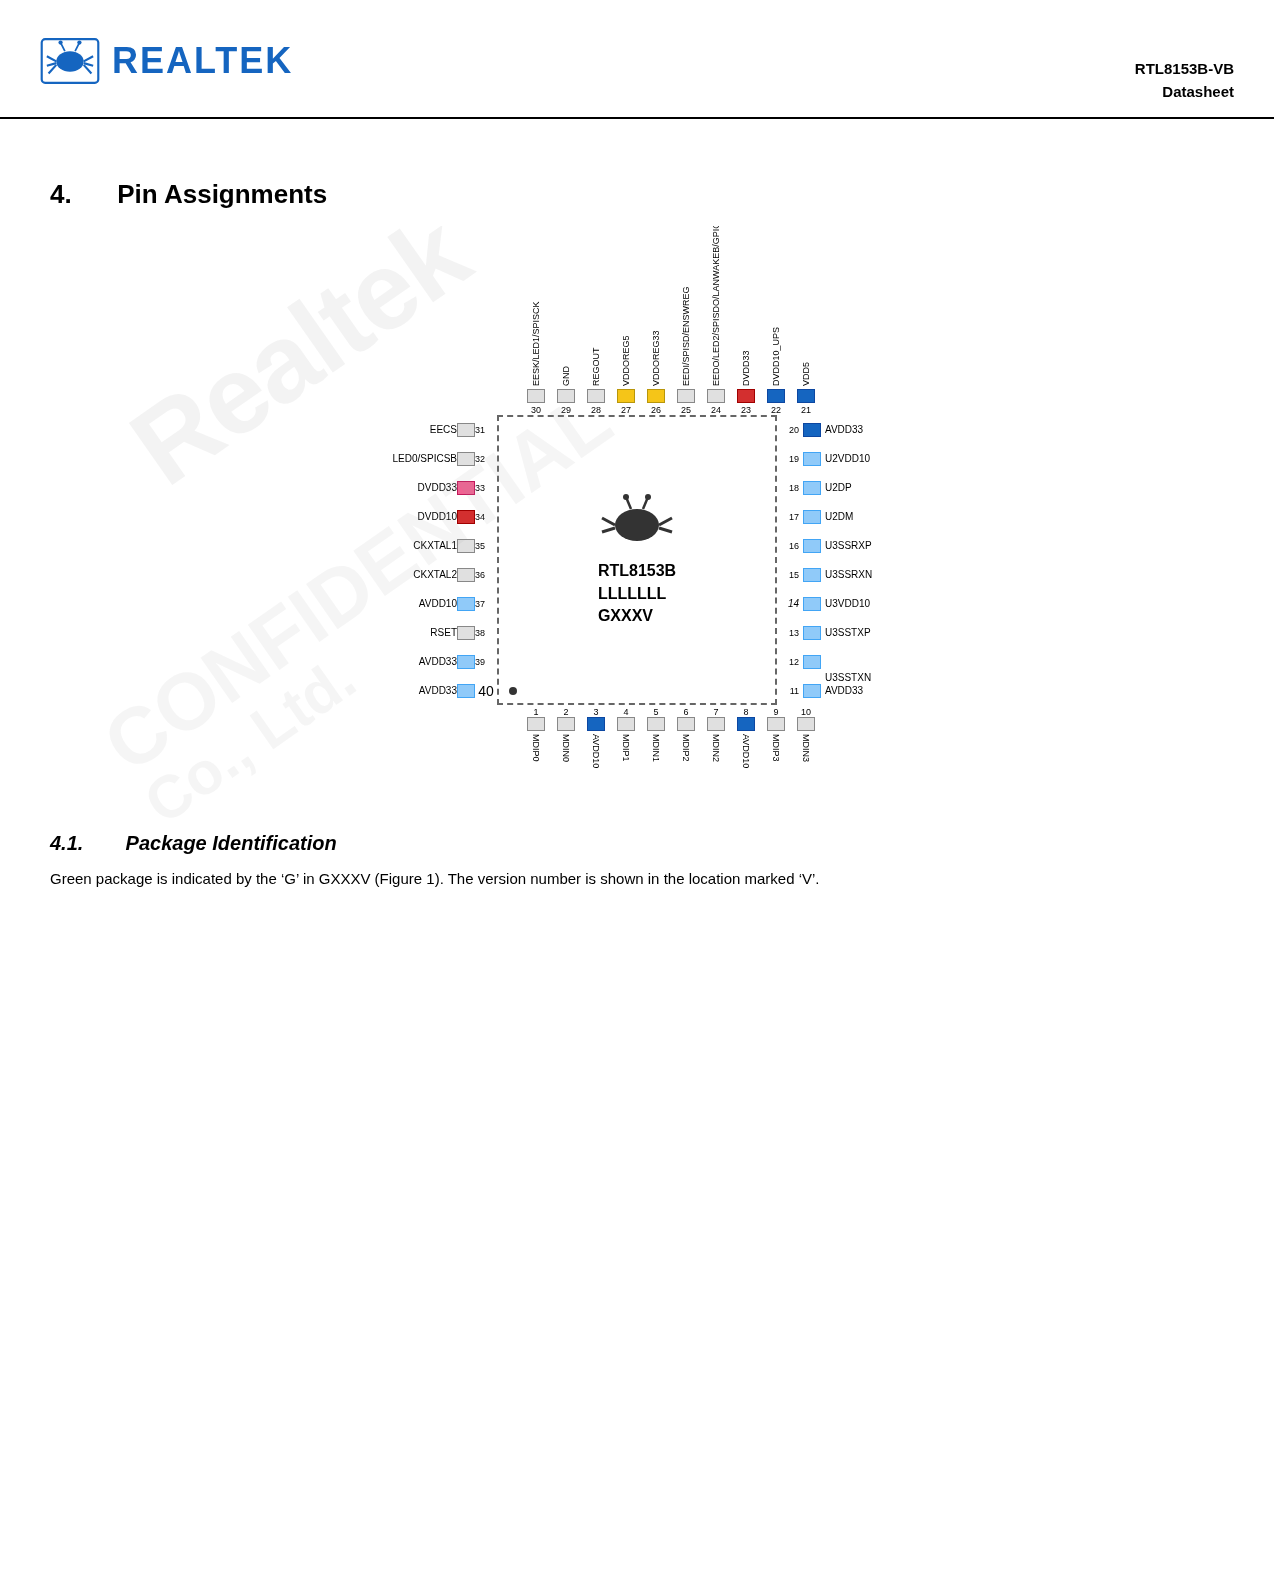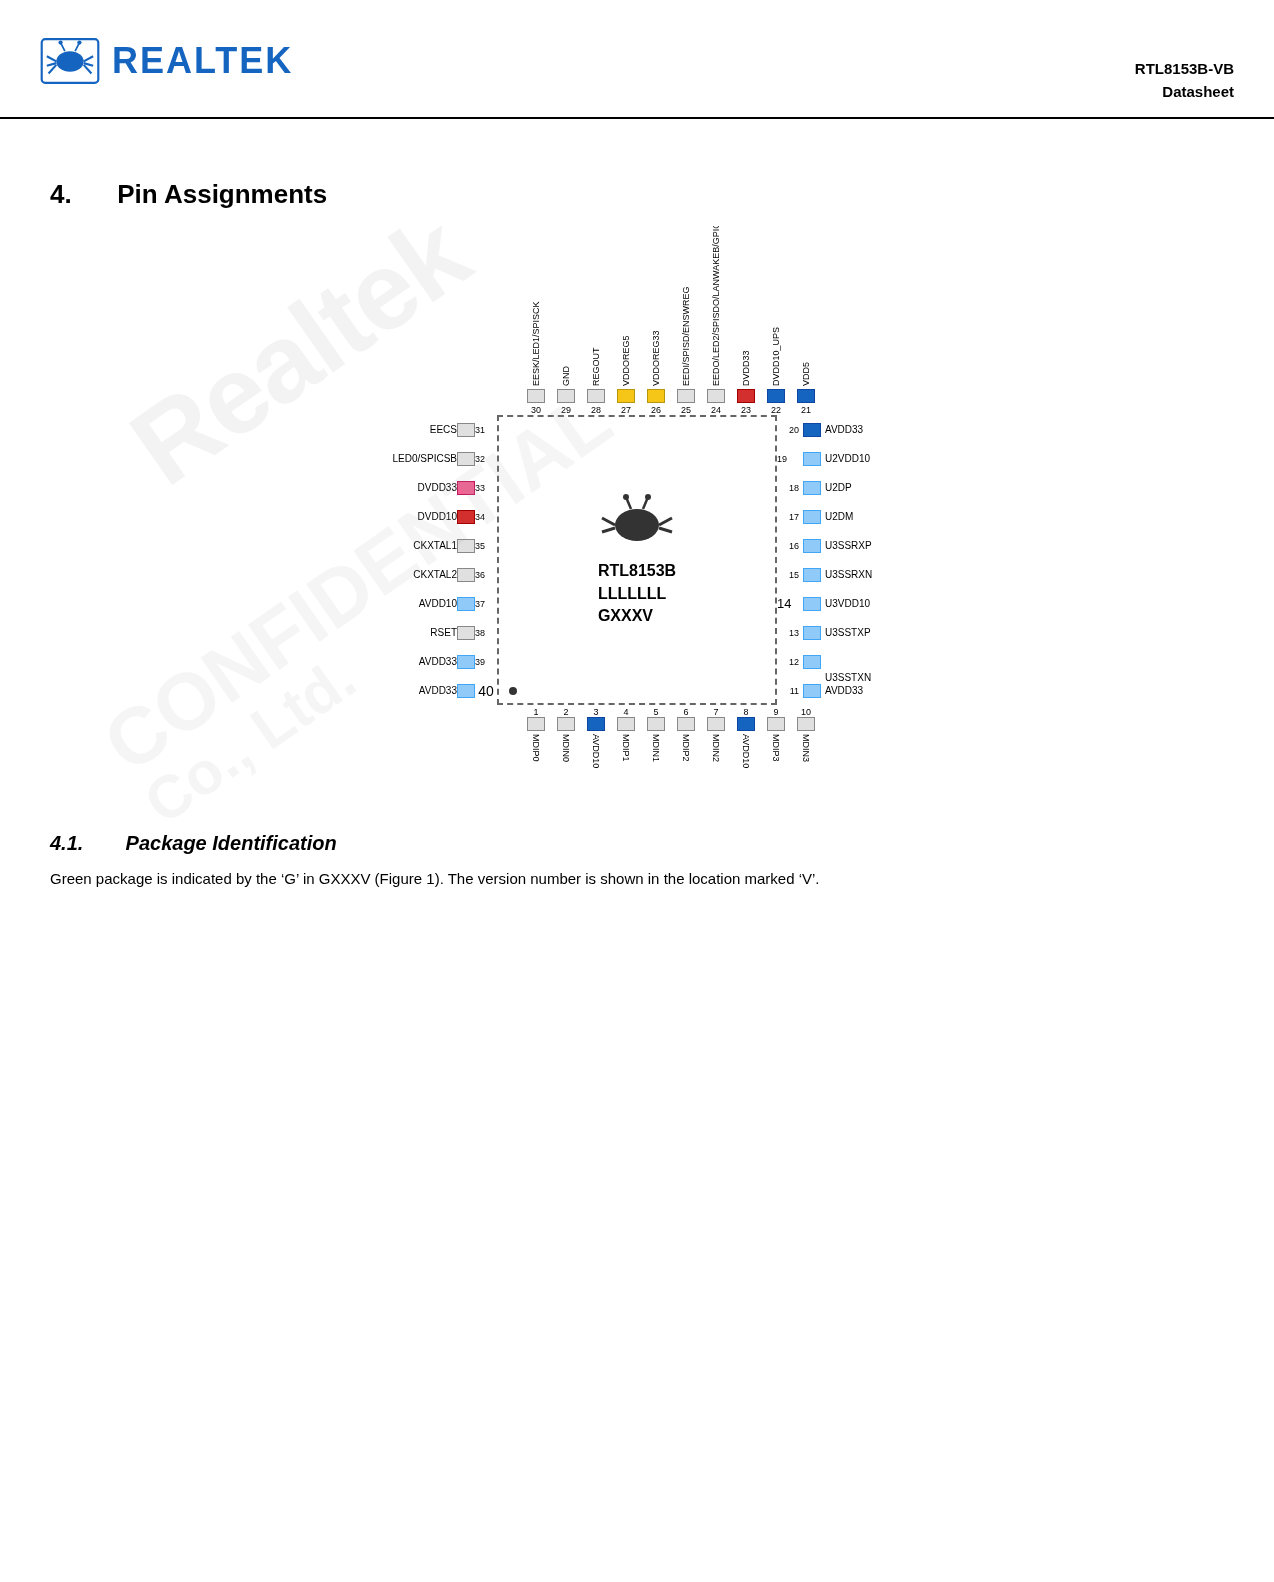--- a/index.html
+++ b/index.html
@@ -481,21 +481,21 @@
             <div class="chip-dot"></div>
           </div>
 
           <div class="right-pins" id="right-pins-col">
               <div class="right-pin">
     <span class="right-pin-num" style="font-size:9px;width:22px;text-align:right;">20</span>
     <span class="right-pin-box" style="background:#1565C0;border:1.5px solid #0d47a1;display:inline-block;width:18px;height:14px;"></span>
     <span class="right-pin-label" style="font-size:10px;white-space:nowrap;">AVDD33</span>
   </div>
               <div class="right-pin">
-    <span class="right-pin-num" style="font-size:9px;width:22px;">19</span>
+    <span class="right-pin-num" style="font-size:9px;width:22px;text-align:right;">19</span>
     <span class="right-pin-box" style="background:#90caf9;border:1.5px solid #42a5f5;display:inline-block;width:18px;height:14px;"></span>
     <span class="right-pin-label" style="font-size:10px;white-space:nowrap;">U2VDD10</span>
   </div>
               <div class="right-pin">
     <span class="right-pin-num" style="font-size:9px;width:22px;text-align:right;">18</span>
     <span class="right-pin-box" style="background:#90caf9;border:1.5px solid #42a5f5;display:inline-block;width:18px;height:14px;"></span>
     <span class="right-pin-label" style="font-size:10px;white-space:nowrap;">U2DP</span>
   </div>
               <div class="right-pin">
     <span class="right-pin-num" style="font-size:9px;width:22px;text-align:right;">17</span>
@@ -506,21 +506,21 @@
     <span class="right-pin-num" style="font-size:9px;width:22px;text-align:right;">16</span>
     <span class="right-pin-box" style="background:#90caf9;border:1.5px solid #42a5f5;display:inline-block;width:18px;height:14px;"></span>
     <span class="right-pin-label" style="font-size:10px;white-space:nowrap;">U3SSRXP</span>
   </div>
               <div class="right-pin">
     <span class="right-pin-num" style="font-size:9px;width:22px;text-align:right;">15</span>
     <span class="right-pin-box" style="background:#90caf9;border:1.5px solid #42a5f5;display:inline-block;width:18px;height:14px;"></span>
     <span class="right-pin-label" style="font-size:10px;white-space:nowrap;">U3SSRXN</span>
   </div>
               <div class="right-pin">
-    <span class="right-pin-num" style="font-size:13px;width:22px;">14</span>
+    <span class="right-pin-num" style="font-size:10px;width:22px;text-align:right;font-style:italic;">14</span>
     <span class="right-pin-box" style="background:#90caf9;border:1.5px solid #42a5f5;display:inline-block;width:18px;height:14px;"></span>
     <span class="right-pin-label" style="font-size:10px;white-space:nowrap;">U3VDD10</span>
   </div>
               <div class="right-pin">
     <span class="right-pin-num" style="font-size:9px;width:22px;text-align:right;">13</span>
     <span class="right-pin-box" style="background:#90caf9;border:1.5px solid #42a5f5;display:inline-block;width:18px;height:14px;"></span>
     <span class="right-pin-label" style="font-size:10px;white-space:nowrap;">U3SSTXP</span>
   </div>
               <div class="right-pin">
     <span class="right-pin-num" style="font-size:9px;width:22px;text-align:right;">12</span>

